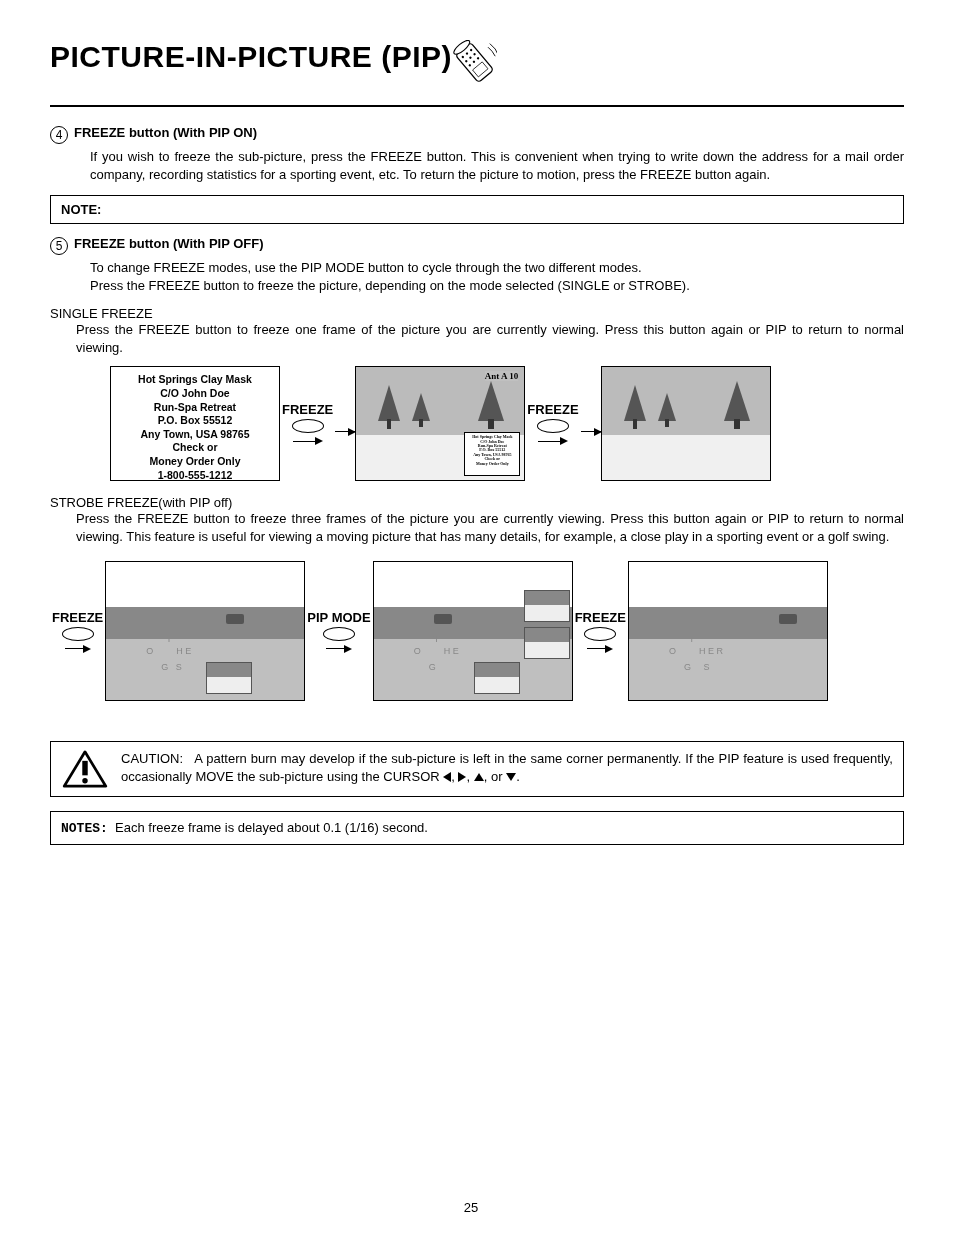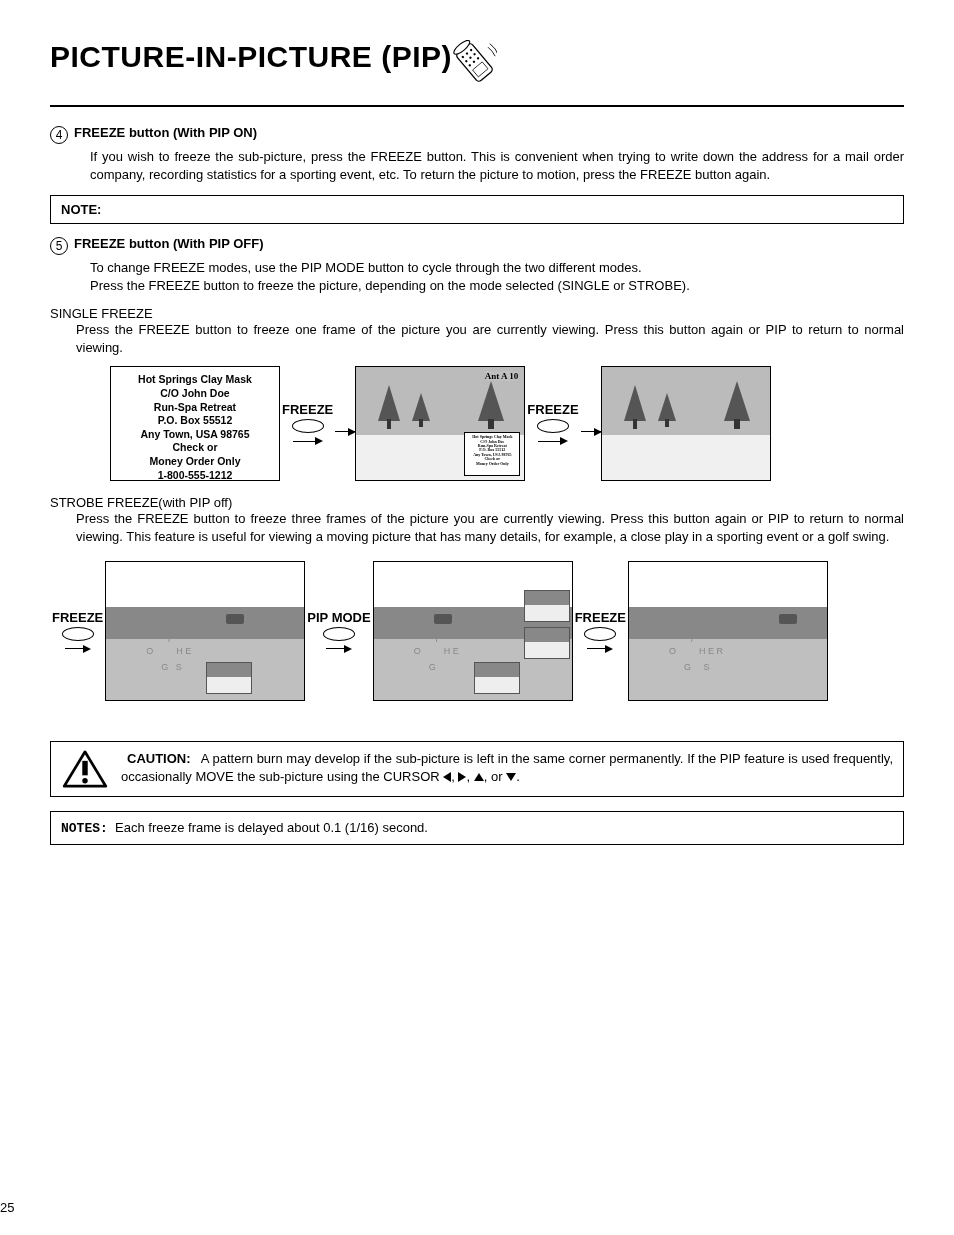--- a/index.html
+++ b/index.html
@@ -41,24 +41,24 @@
   .pip-inset-text { font-size:4px; font-weight:bold; line-height:1.1; text-align:center; padding-top:2px; color:#000; }
   .ant-lbl { position:absolute; top:4px; right:6px; font-size:9px; font-weight:bold; background: rgba(200,200,200,0.4); }
   .row2-box { width: 200px; height: 140px; }
   .race-scene { background:#fff; position:relative; overflow:hidden; }
   .race-scene .upper { position:absolute; top:0; left:0; right:0; height:45px; background:#fff; }
   .race-scene .track { position:absolute; top:45px; left:0; right:0; height:32px; background:#888; }
   .race-scene .lower { position:absolute; top:77px; left:0; right:0; bottom:0; background:#bfbfbf; }
   .caution-box { border: 1px solid #000; padding: 8px 10px; margin: 40px 0 14px 0; display: flex; align-items: flex-start; }
   .warn-tri { width: 48px; height: 38px; flex-shrink: 0; margin-right: 12px; }
   .caution-text { flex: 1; line-height: 1.35; text-align: justify; }
-  .caution-text .clabel { font-weight: bold; margin-left: 6px; }
+  .caution-text .clabel { font-weight: normal; }
   .notes-box { border: 1px solid #000; padding: 8px 10px; margin: 14px 0; }
   .notes-box .nlabel { font-weight: bold; font-family: Liberation Mono, monospace; }
-  .page-num { position: absolute; left: 0; right: 12px; bottom: 20px; text-align: left; font-size: 13px; }
+  .page-num { position: absolute; left: 0; right: 12px; bottom: 20px; text-align: center; font-size: 13px; }
   .horiz-arrow-unit { display:flex; flex-direction:column; align-items:center; margin: 0 2px; }
   .horiz-arrow-unit .arrow { display:flex; align-items:center; margin-top:4px; }
   .horiz-arrow-unit .arrow-shaft { width:22px; border-top:1.3px solid #000; }
   .horiz-arrow-unit .arrow-head { width:0; height:0; border-left:8px solid #000; border-top:4px solid transparent; border-bottom:4px solid transparent; }
   .freeze-row2-container { display:flex; align-items:center; margin-top:16px; margin-bottom:10px; padding-left:0; }
   .cursor-tri { display:inline-block; width:0; height:0; vertical-align:middle; }
   .tl { border-top:5px solid transparent; border-bottom:5px solid transparent; border-right:8px solid #000; }
   .tr { border-top:5px solid transparent; border-bottom:5px solid transparent; border-left:8px solid #000; }
   .tu { border-left:5px solid transparent; border-right:5px solid transparent; border-bottom:8px solid #000; }
   .td { border-left:5px solid transparent; border-right:5px solid transparent; border-top:8px solid #000; }

